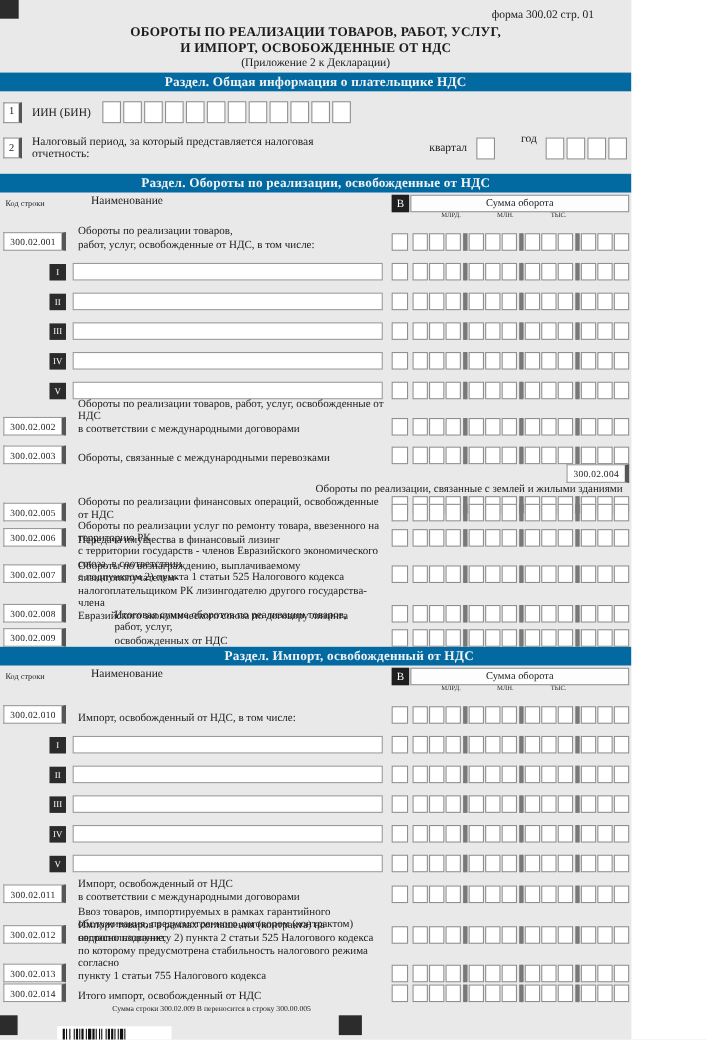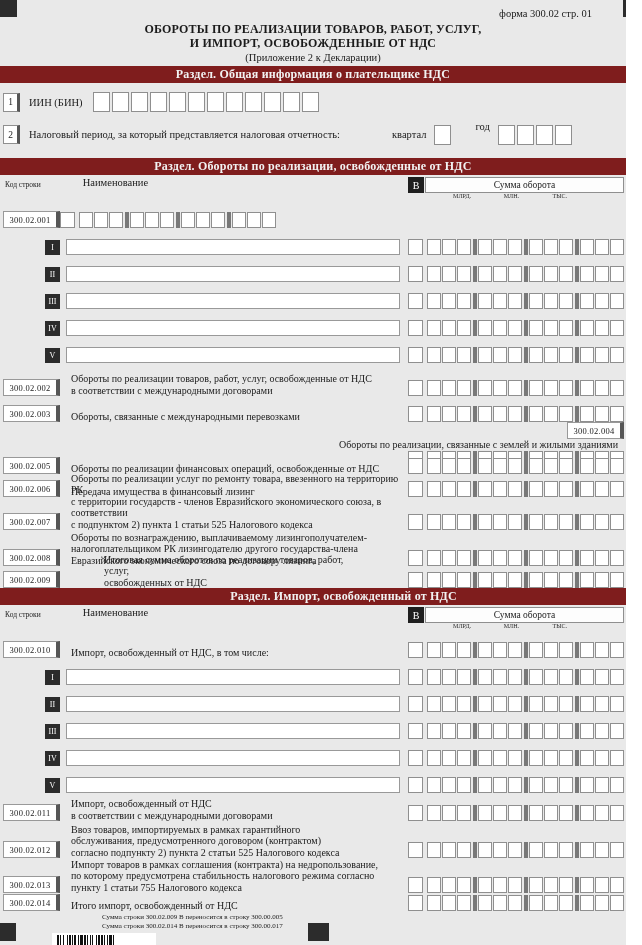--- a/index.html
+++ b/index.html
@@ -1,34 +1,34 @@
 <!DOCTYPE html>
 <html><head>
 <meta charset="utf-8">
 <style>
   html,body{margin:0;padding:0;}
   .page{
-    position:relative; width:626px; height:945px; overflow:hidden;
+    position:relative; width:574px; height:945px; overflow:hidden;
     background:#e9e9e9; font-family:"Liberation Serif", serif; color:#1b1b1b;
     -webkit-font-smoothing:antialiased;
   }
   
   .mark{position:absolute; background:#2c2c2c;}
   .mark.tl{left:0;top:0;width:17px;height:17px;}
   .mark.tr{left:623px;top:0;width:19px;height:17px;}
   .mark.bl{left:0;top:923px;width:16px;height:18px;}
   .mark.bc{left:308px;top:923px;width:21px;height:18px;}
   .mark.br{left:626px;top:923px;width:16px;height:18px;}
 
   .pageref{position:absolute; top:8px; right:34px; font-size:10.5px;}
   .titleblock{padding-top:22px; text-align:center; line-height:14px;}
   .titleblock .t1,.titleblock .t2{font-weight:bold; font-size:12px; letter-spacing:.2px;}
   .titleblock .t3{font-size:10.5px; margin-top:1px;}
 
-  .secbar{height:17px; background:#7f1d1d; color:#f2f2f2; font-size:12px; font-weight:bold;
+  .secbar{height:17px; background:#0369a1; color:#f2f2f2; font-size:12px; font-weight:bold;
           display:flex; align-items:center; justify-content:center; letter-spacing:.2px;}
   .secbar.shifted{padding-left:61px; box-sizing:border-box;text-align:center;}
 
   
   .general{padding:9px 2px 6px 3px;}
   .grow{display:flex; align-items:center; margin-bottom:9px;}
   .numtab{width:13px; height:17px; background:#fff; border:1px solid #8f8f8f; border-right:3px solid #555;
           display:inline-flex; align-items:center; justify-content:center; font-size:9.5px; flex:none;}
   .glabel{font-size:10.5px; margin-left:9px; margin-right:10px;}
   .cellrow{display:flex;}
@@ -146,20 +146,22 @@
     <div class="unitlabels">
       <span>МЛРД.</span>
       <span>МЛН.</span>
       <span>ТЫС.</span>
     </div>
   </div>
 
   <div class="tbl" id="t1-rows">
       <div class="trow" style="height: 28px;">
         <span class="codebox">300.02.001</span>
+        <div class="rowname">Обороты по реализации товаров,
+работ, услуг, освобожденные от НДС, в том числе:</div>
         <div class="boxes">
           <span class="bcell"></span>
           <span class="dcell"></span>
           <span class="dcell"></span>
           <span class="dcell"></span>
           <span class="gsep"></span>
           <span class="dcell"></span>
           <span class="dcell"></span>
           <span class="dcell"></span>
           <span class="gsep"></span>
@@ -707,21 +709,20 @@
           <span class="gsep"></span>
           <span class="dcell"></span>
           <span class="dcell"></span>
           <span class="dcell"></span>
         </div>
       </div>
     </div>
 
   <div class="footer">
     <div class="fnote">Сумма  строки 300.02.009 В переносится в строку 300.00.005</div>
-    <div class="fnote">Сумма  строки 300.02.014 В переносится в строку 300.00.017</div>
     <div class="barcode">
       <svg id="barcode-svg" width="96" height="26">
           <rect x="1" y="0" width="2" height="26" fill="#111"></rect>
           <rect x="4" y="0" width="1" height="26" fill="#111"></rect>
           <rect x="7" y="0" width="1" height="26" fill="#111"></rect>
           <rect x="11" y="0" width="1" height="26" fill="#111"></rect>
           <rect x="13" y="0" width="2" height="26" fill="#111"></rect>
           <rect x="16" y="0" width="1" height="26" fill="#111"></rect>
           <rect x="18" y="0" width="2" height="26" fill="#111"></rect>
           <rect x="22" y="0" width="1" height="26" fill="#111"></rect>

